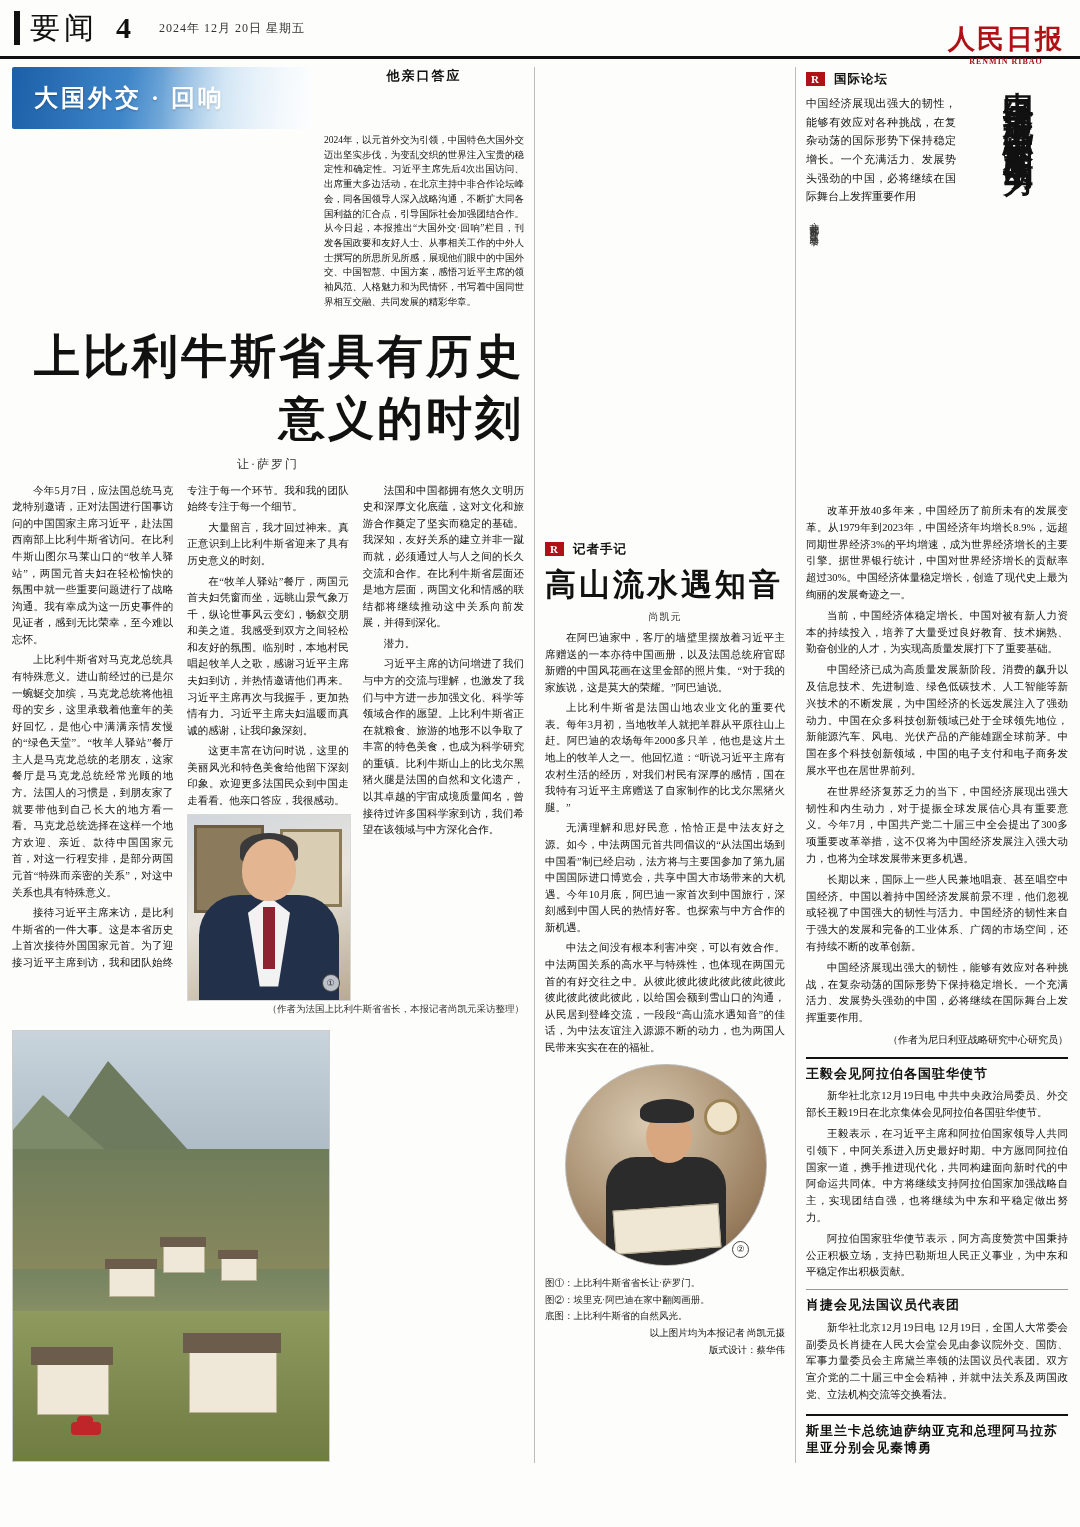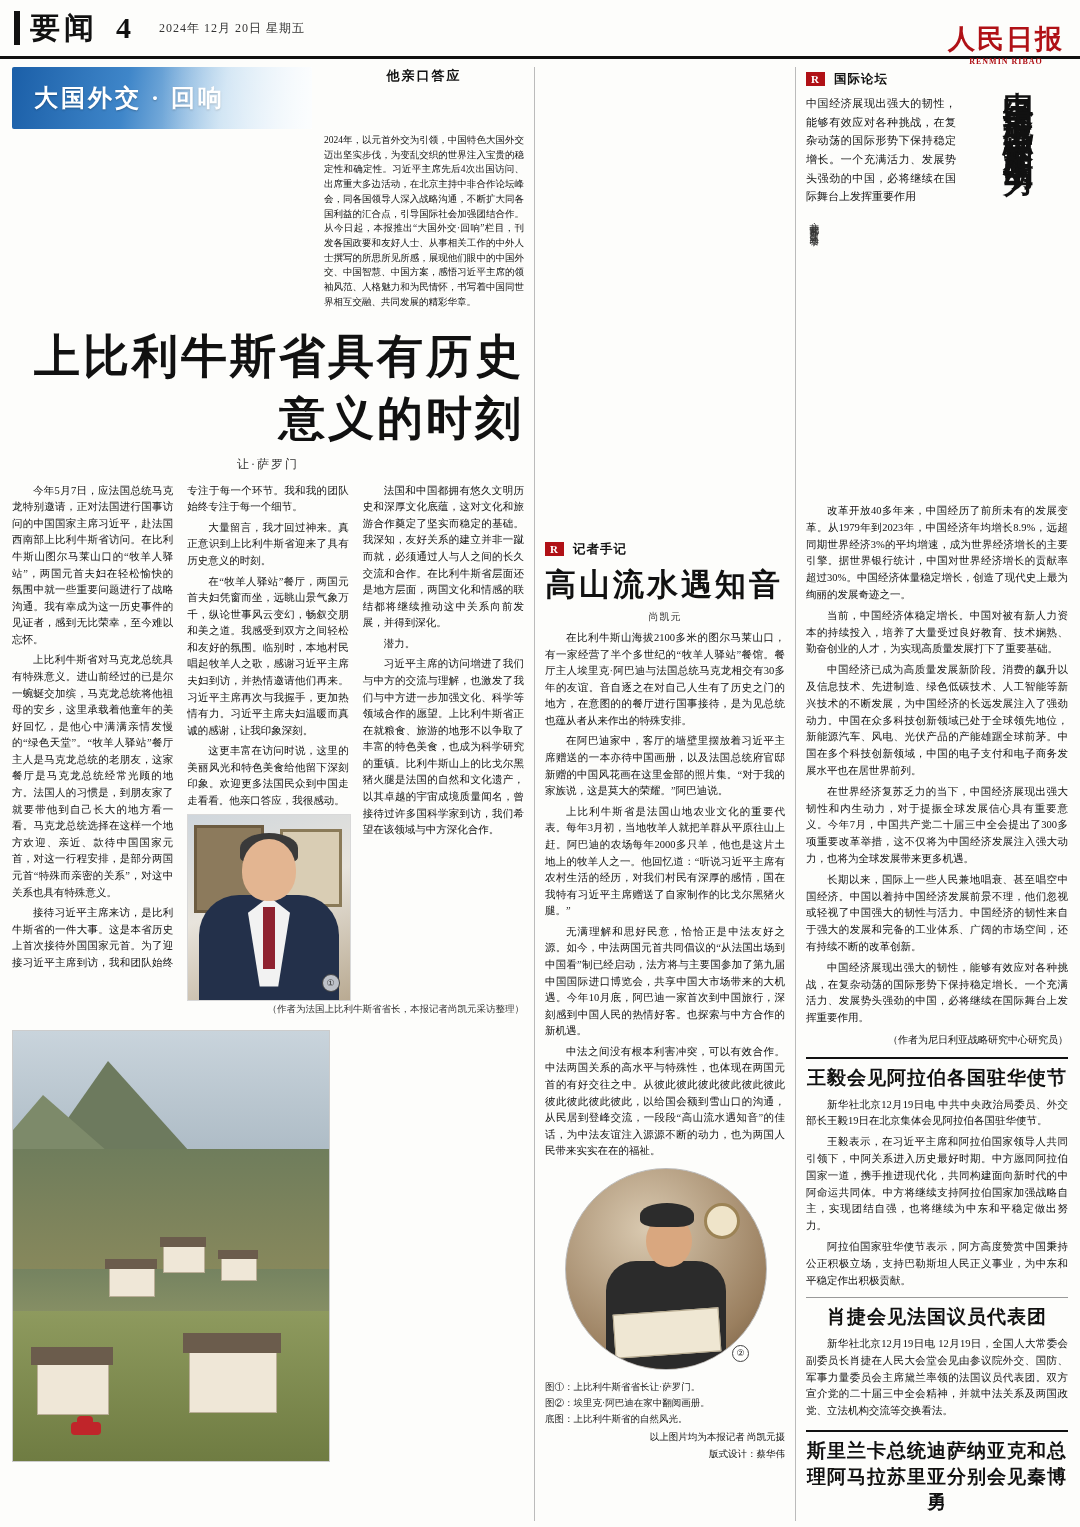--- a/index.html
+++ b/index.html
@@ -12,21 +12,21 @@
     overflow:hidden;
   }
   .page{width:1080px;height:1527px;position:relative;}
 
   
   .masthead{
     height:56px;border-bottom:3px solid #111;
     display:flex;align-items:center;padding:0 14px;position:relative;
   }
   .mh-bar{width:6px;height:34px;background:#111;margin-right:10px;}
-  .mh-title{font-size:30px;font-weight:bold;letter-spacing:4px;}
+  .mh-title{font-size:30px;font-weight:normal;letter-spacing:4px;}
   .mh-num{font-size:30px;font-weight:bold;margin-left:18px;}
   .mh-date{font-size:12px;color:#333;margin-left:28px;letter-spacing:1px;}
   .mh-logo{
     position:absolute;right:16px;top:21px;
     font-size:27px;font-weight:bold;letter-spacing:2px;color:#b01116;
     font-family:"Liberation Serif",serif;
   }
   .mh-logo .sub{display:block;font-size:8px;letter-spacing:1px;color:#b01116;text-align:center;}
 
   
@@ -126,21 +126,21 @@
     font-size:30px;font-weight:bold;letter-spacing:5px;line-height:1.15;
     height:430px;margin:0 auto;
   }
   .vtitle-wrap{display:flex;justify-content:flex-end;}
   .r-lead{font-size:11px;line-height:1.7;text-align:justify;}
   .vside{
     writing-mode:vertical-rl;font-size:9.5px;letter-spacing:1px;color:#333;line-height:1.6;height:130px;
   }
   .hr-th{border:0;border-top:2px solid #111;margin:10px 0 6px 0;}
   .hr-tn{border:0;border-top:1px solid #999;margin:8px 0 6px 0;}
-  .news-title{font-size:19px;font-weight:bold;letter-spacing:1px;text-align:center;margin:6px 0 6px 0;line-height:1.35;}
+  .news-title{font-size:13px;font-weight:bold;letter-spacing:1px;text-align:left;margin:6px 0 6px 0;line-height:1.35;}
   .news-body{font-size:10.5px;line-height:1.6;text-align:justify;}
   .news-body p{margin:0 0 4px 0;text-indent:2em;}
   .author-r{text-align:right;font-size:10px;margin-top:6px;}
 </style>
 </head>
 <body>
 
 <div class="page">
 
   <div class="masthead">
@@ -229,21 +229,20 @@
       <div style="height:470px;"></div>
 
       <div class="sec-head">
         <span class="sec-tag">R</span>
         <span>记者手记</span>
       </div>
       <div class="title2">高山流水遇知音</div>
       <div class="author-c">尚凯元</div>
 
       <div class="body1">
-        <p>在比利牛斯山海拔2100多米的图尔马莱山口，有一家经营了半个多世纪的“牧羊人驿站”餐馆。餐厅主人埃里克·阿巴迪与法国总统马克龙相交有30多年的友谊。音自逐之在对自己人生有了历史之门的地方，在意图的的餐厅进行国事接待，是为见总统也蕴从者从来作出的特殊安排。</p>
         <p>在阿巴迪家中，客厅的墙壁里摆放着习近平主席赠送的一本亦待中国画册，以及法国总统府官邸新赠的中国风花画在这里金部的照片集。“对于我的家族说，这是莫大的荣耀。”阿巴迪说。</p>
         <p>上比利牛斯省是法国山地农业文化的重要代表。每年3月初，当地牧羊人就把羊群从平原往山上赶。阿巴迪的农场每年2000多只羊，他也是这片土地上的牧羊人之一。他回忆道：“听说习近平主席有农村生活的经历，对我们村民有深厚的感情，国在我特有习近平主席赠送了自家制作的比戈尔黑猪火腿。”</p>
         <p>无满理解和思好民意，恰恰正是中法友好之源。如今，中法两国元首共同倡议的“从法国出场到中国看”制已经启动，法方将与主要国参加了第九届中国国际进口博览会，共享中国大市场带来的大机遇。今年10月底，阿巴迪一家首次到中国旅行，深刻感到中国人民的热情好客。也探索与中方合作的新机遇。</p>
         <p>中法之间没有根本利害冲突，可以有效合作。中法两国关系的高水平与特殊性，也体现在两国元首的有好交往之中。从彼此彼此彼此彼此彼此彼此彼此彼此彼此彼此，以给国会额到雪山口的沟通，从民居到登峰交流，一段段“高山流水遇知音”的佳话，为中法友谊注入源源不断的动力，也为两国人民带来实实在在的福祉。</p>
       </div>
 
       <div class="photo-man">
         <div class="disc">
           <div class="clock"></div>
           <div class="torso"></div>

